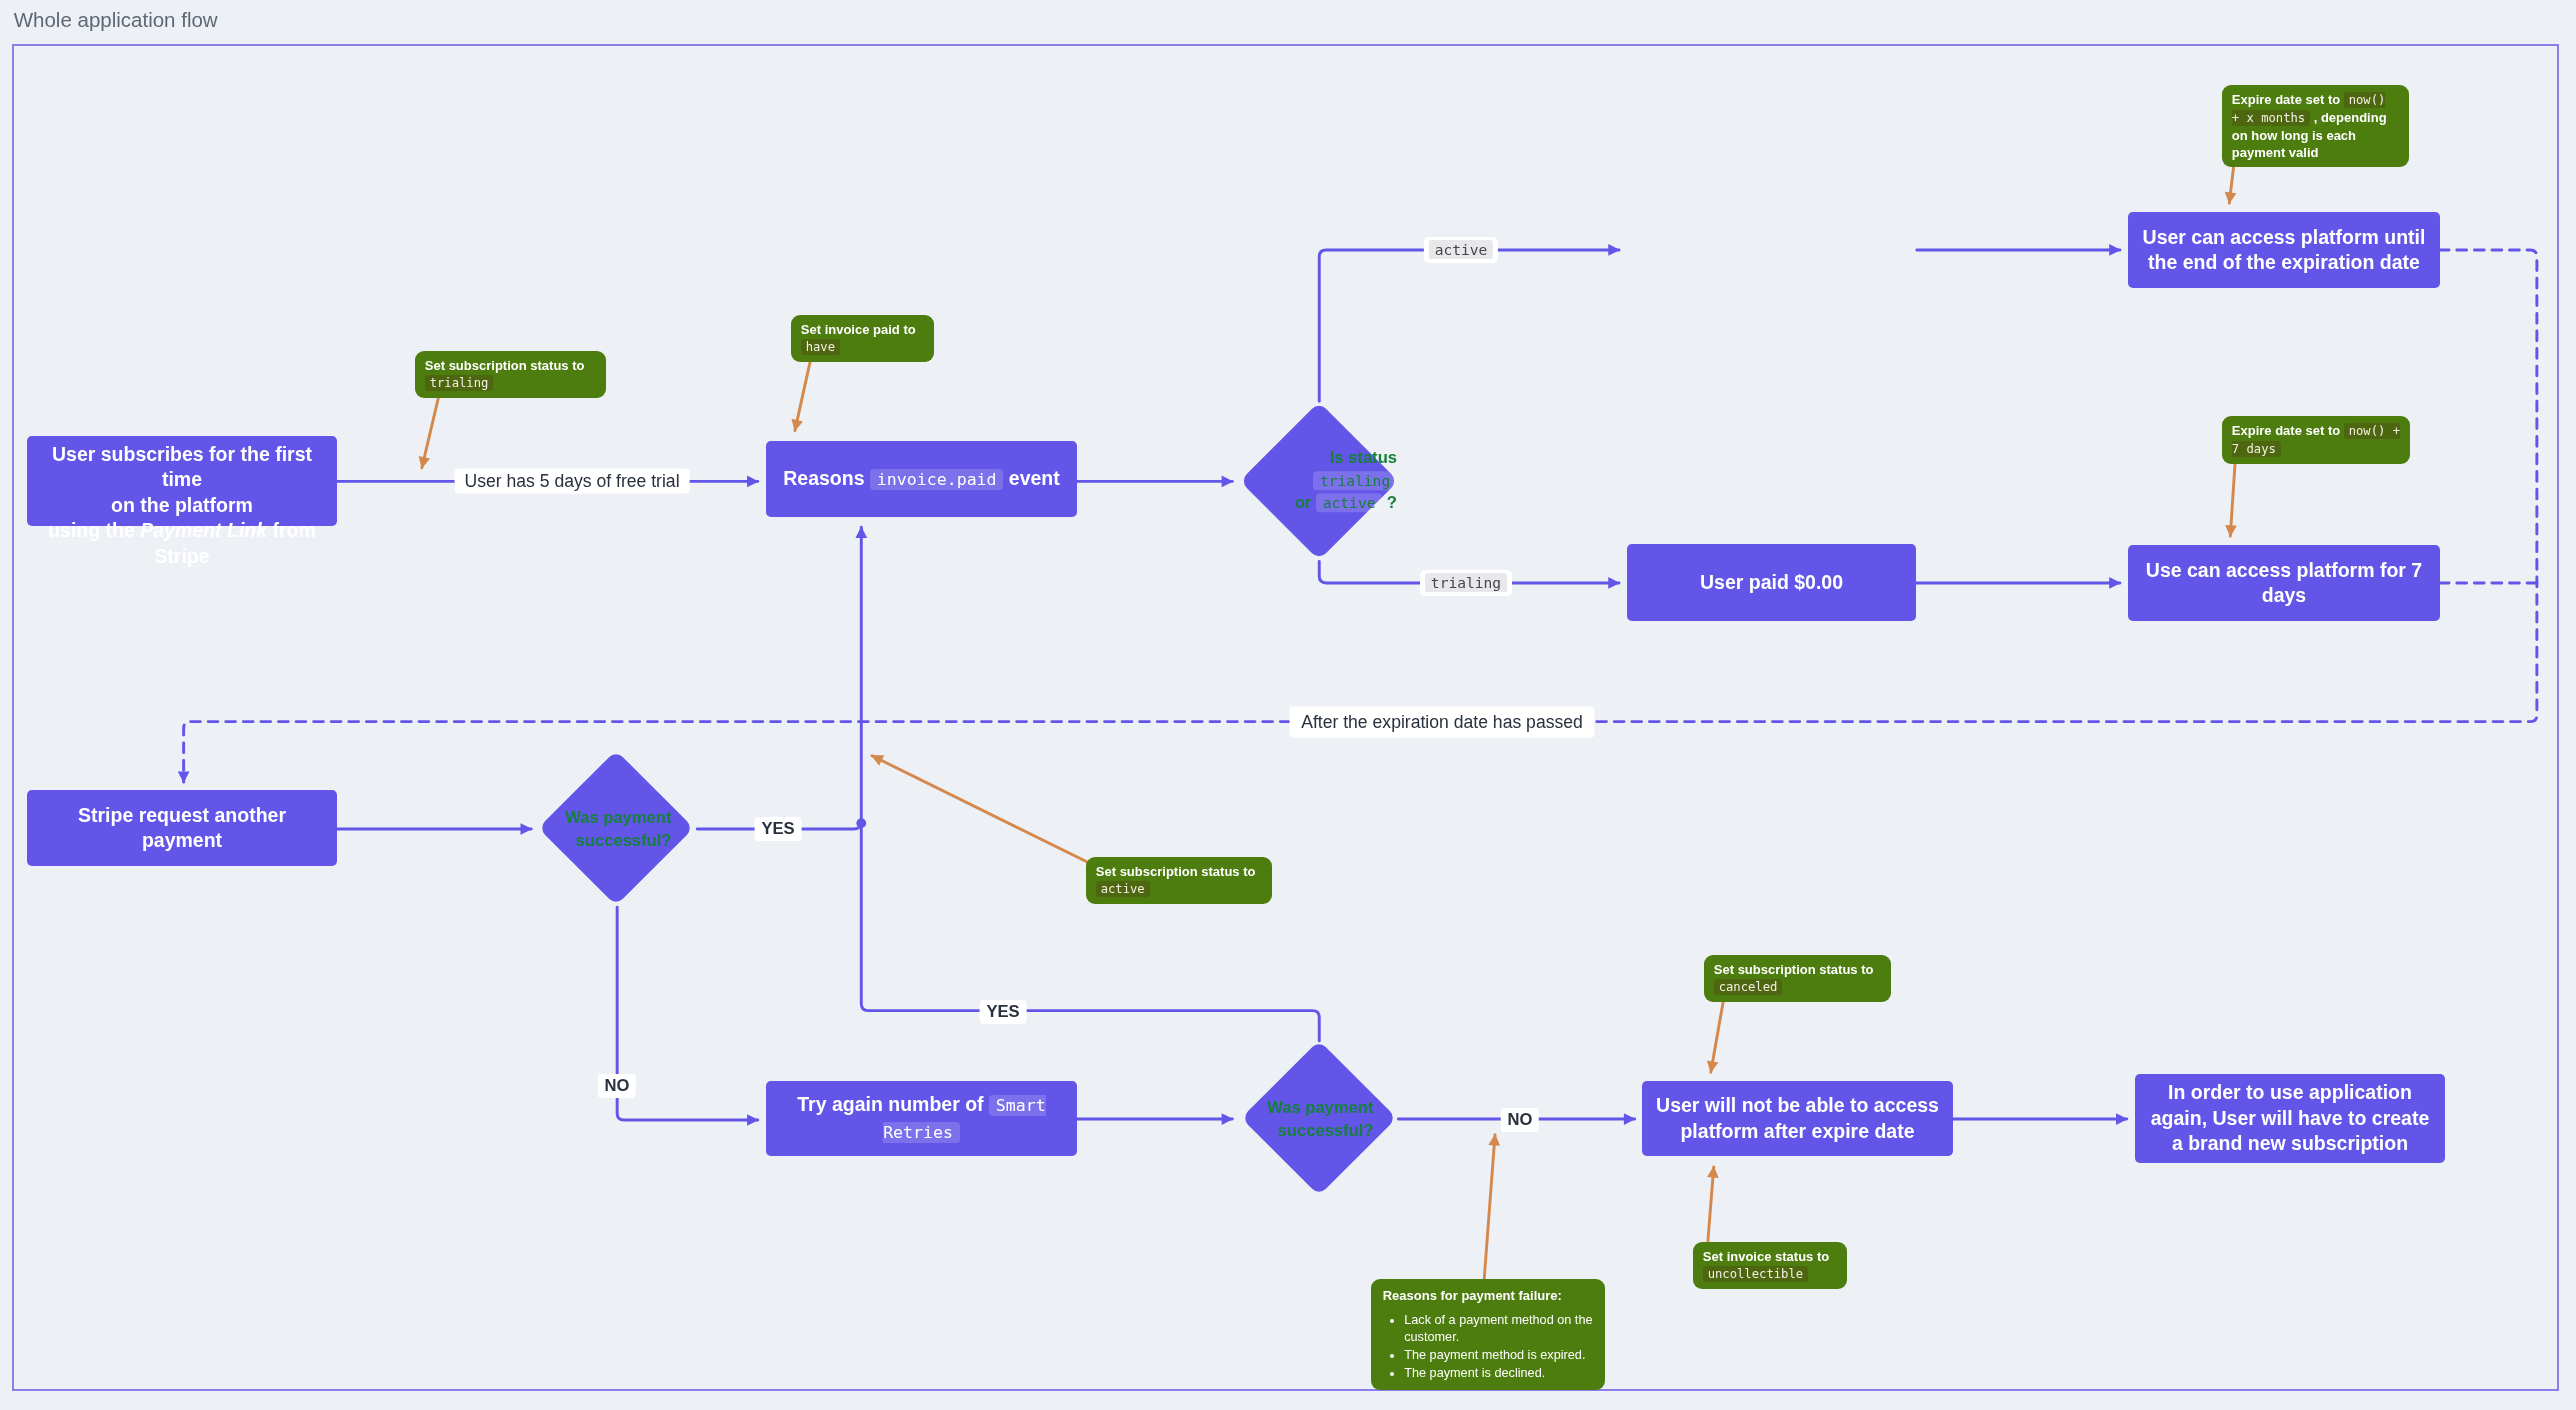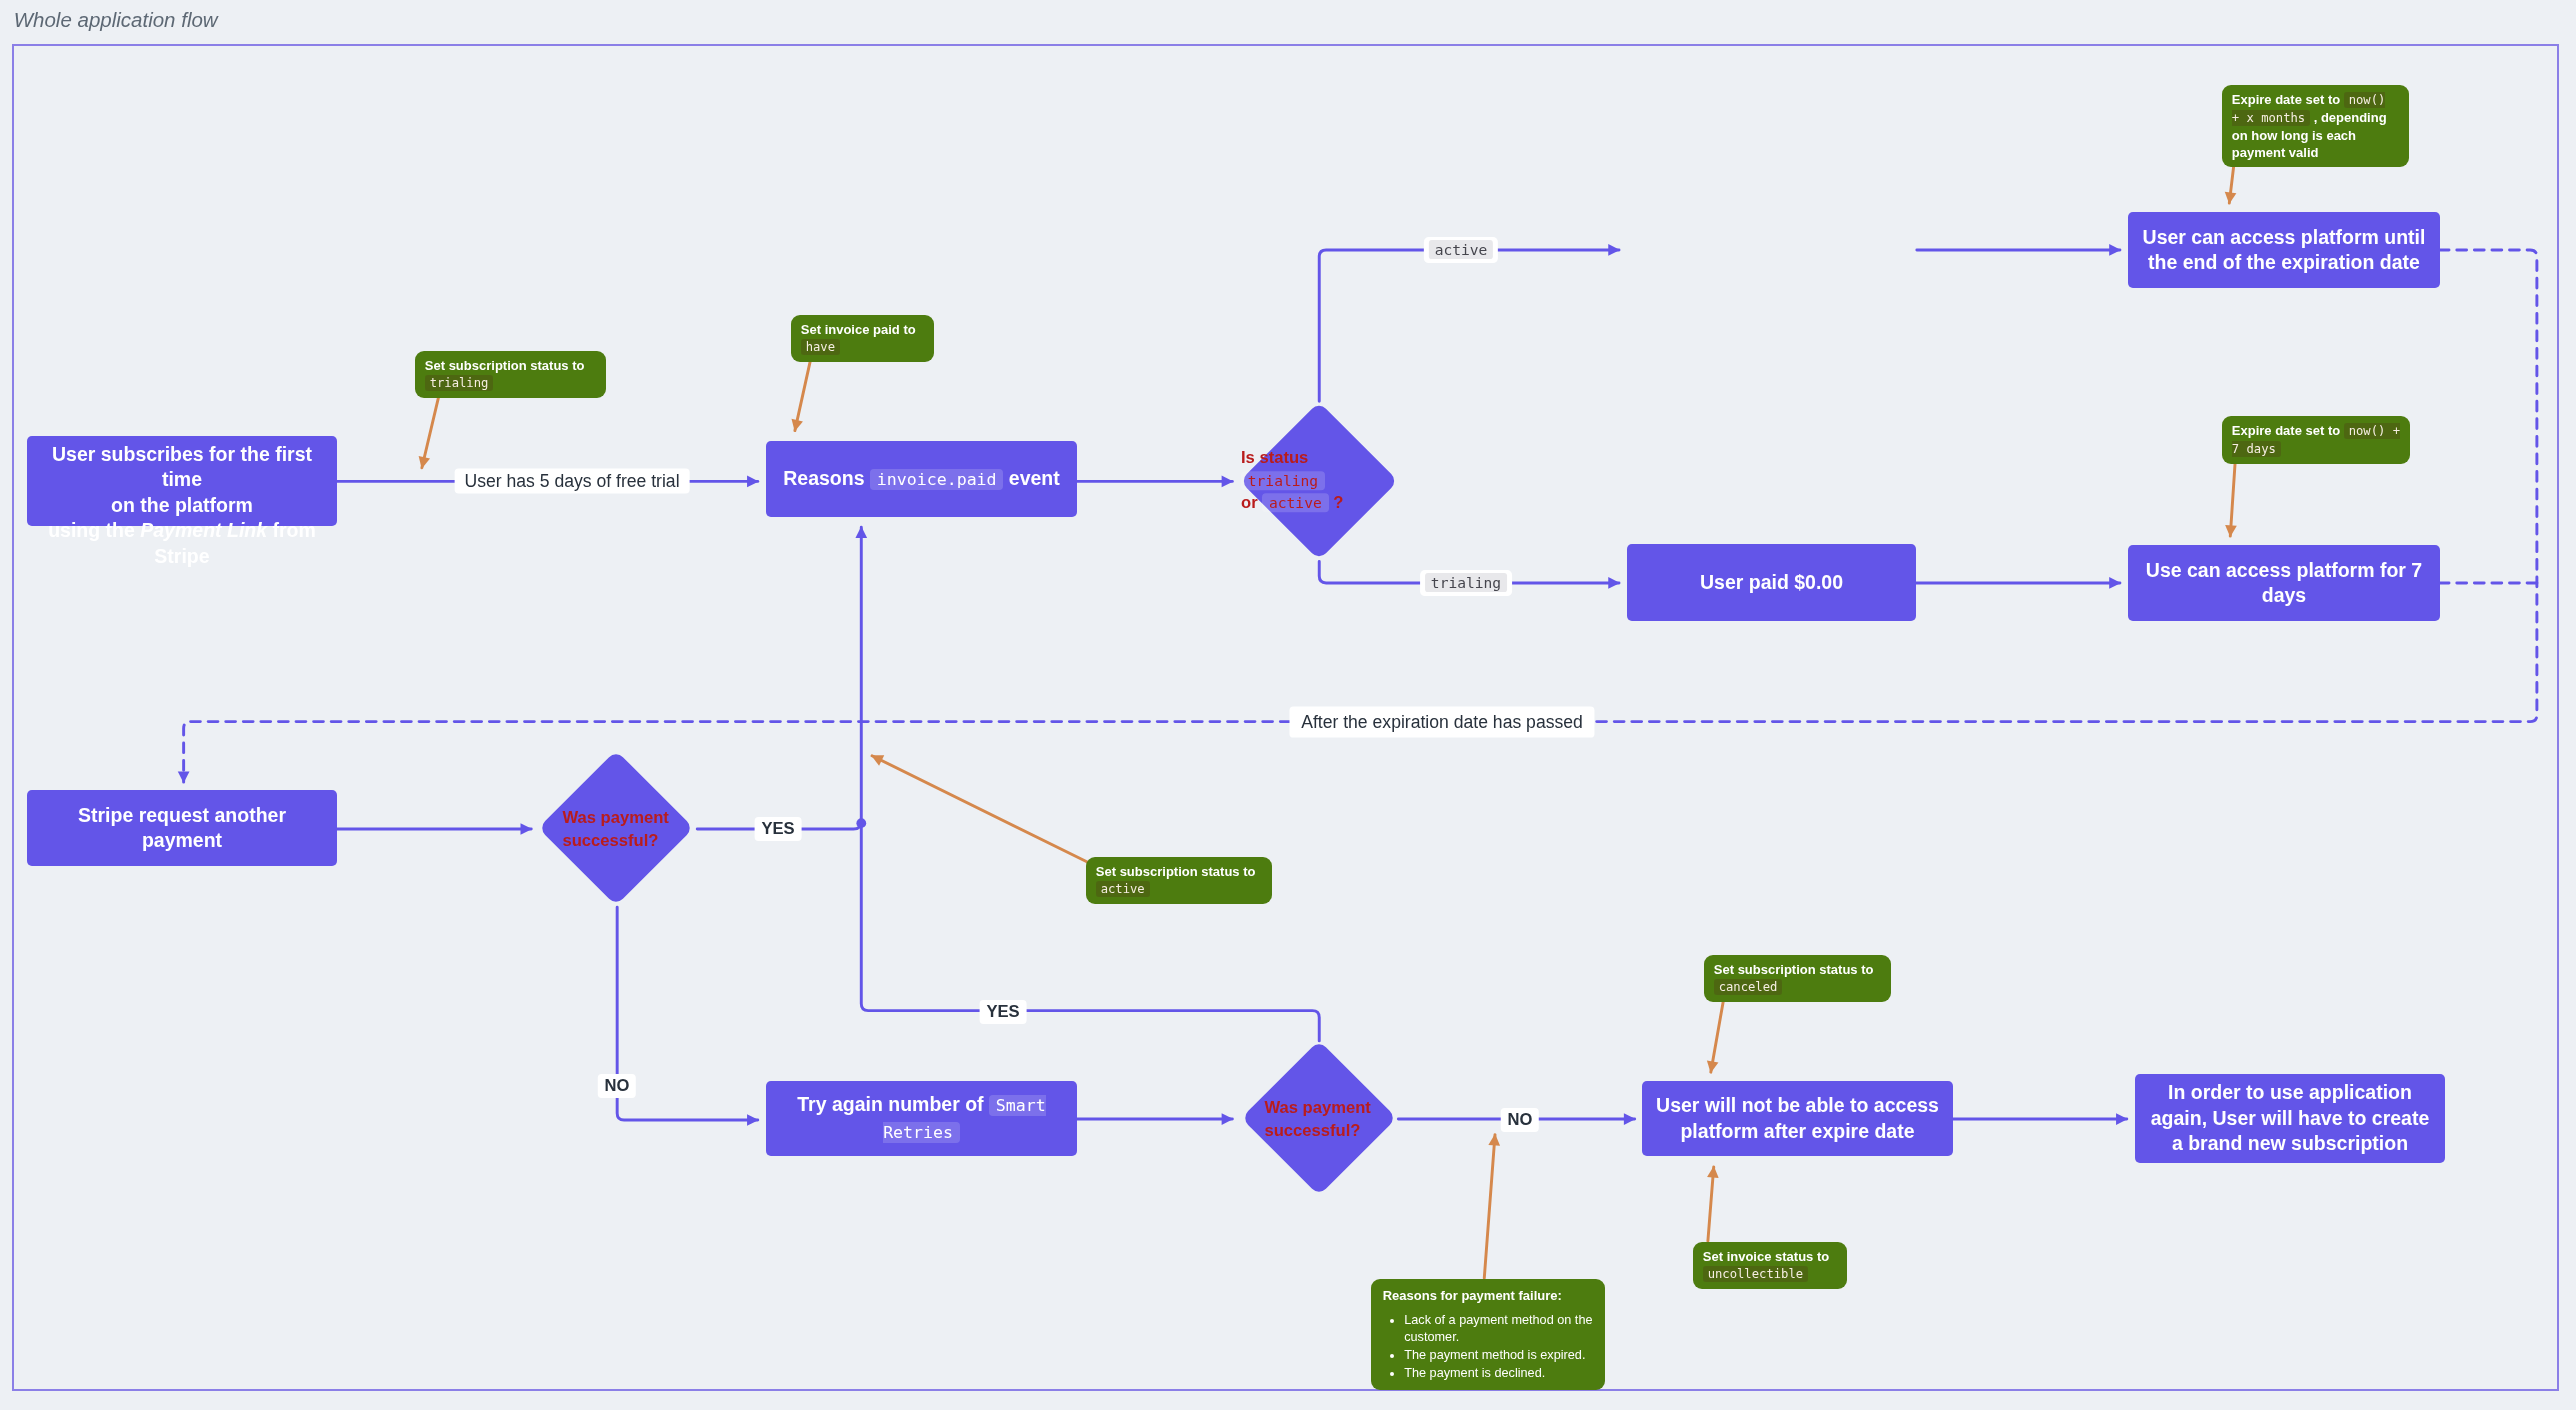--- a/index.html
+++ b/index.html
@@ -1,29 +1,29 @@
 <!DOCTYPE html>
 <html><head>
 <meta charset="utf-8">
 <style>
   html,body{margin:0;padding:0;background:#edf0f4;}
   .canvas{position:relative;width:2576px;height:1410px;background:#edf0f4;overflow:hidden;
           font-family:"Liberation Sans",sans-serif;}
-  .page-title{position:absolute;left:13.7px;top:7.8px;font-size:20.5px;font-weight:500;color:#5d6874;font-style:italic;}
+  .page-title{position:absolute;left:13.7px;top:7.8px;font-size:20.5px;font-weight:500;color:#5d6874;}
   .frame{position:absolute;left:11.7px;top:44px;width:2543px;height:1343px;
          border:2px solid rgba(114,99,228,0.8);background:transparent;}
   svg.wires{position:absolute;left:0;top:0;width:2576px;height:1410px;}
 
   .node{position:absolute;background:#6355e8;color:#fff;border-radius:4.9px;
         display:grid;place-items:center;text-align:center;
         font-size:19.5px;font-weight:600;line-height:25.4px;padding:5.9px 13.7px;box-sizing:border-box;}
   .code-p{font-family:"DejaVu Sans Mono",monospace;font-size:16.6px;font-weight:500;
           background:rgba(255,255,255,0.16);padding:1px 6.8px;border-radius:3.9px;}
   .diamond-shape{position:absolute;background:#6355e8;transform:rotate(45deg);border-radius:9.8px;}
-  .diamond-text{position:absolute;color:#b91c1c;text-align:left;font-size:16.6px;font-weight:600;
+  .diamond-text{position:absolute;color:#15803d;text-align:right;font-size:16.6px;font-weight:600;
                 line-height:22.5px;transform:translate(-50%,-50%);}
   .diamond-text .code-p{font-size:14.6px;}
 
   .note{position:absolute;background:#4d7c0f;color:#fff;border-radius:9px;
         font-size:13px;font-weight:600;line-height:17px;padding:5.9px 9.8px;box-sizing:border-box;}
   .code-o{font-family:"DejaVu Sans Mono",monospace;font-size:12.2px;font-weight:500;
           background:rgba(78,50,26,0.28);color:#f6eee2;padding:1px 4.9px;border-radius:2.9px;}
   .note ul{margin:7.8px 0 0 0;padding-left:21.5px;}
   .note li{margin:1px 0;font-weight:500;font-size:12.7px;}
 

